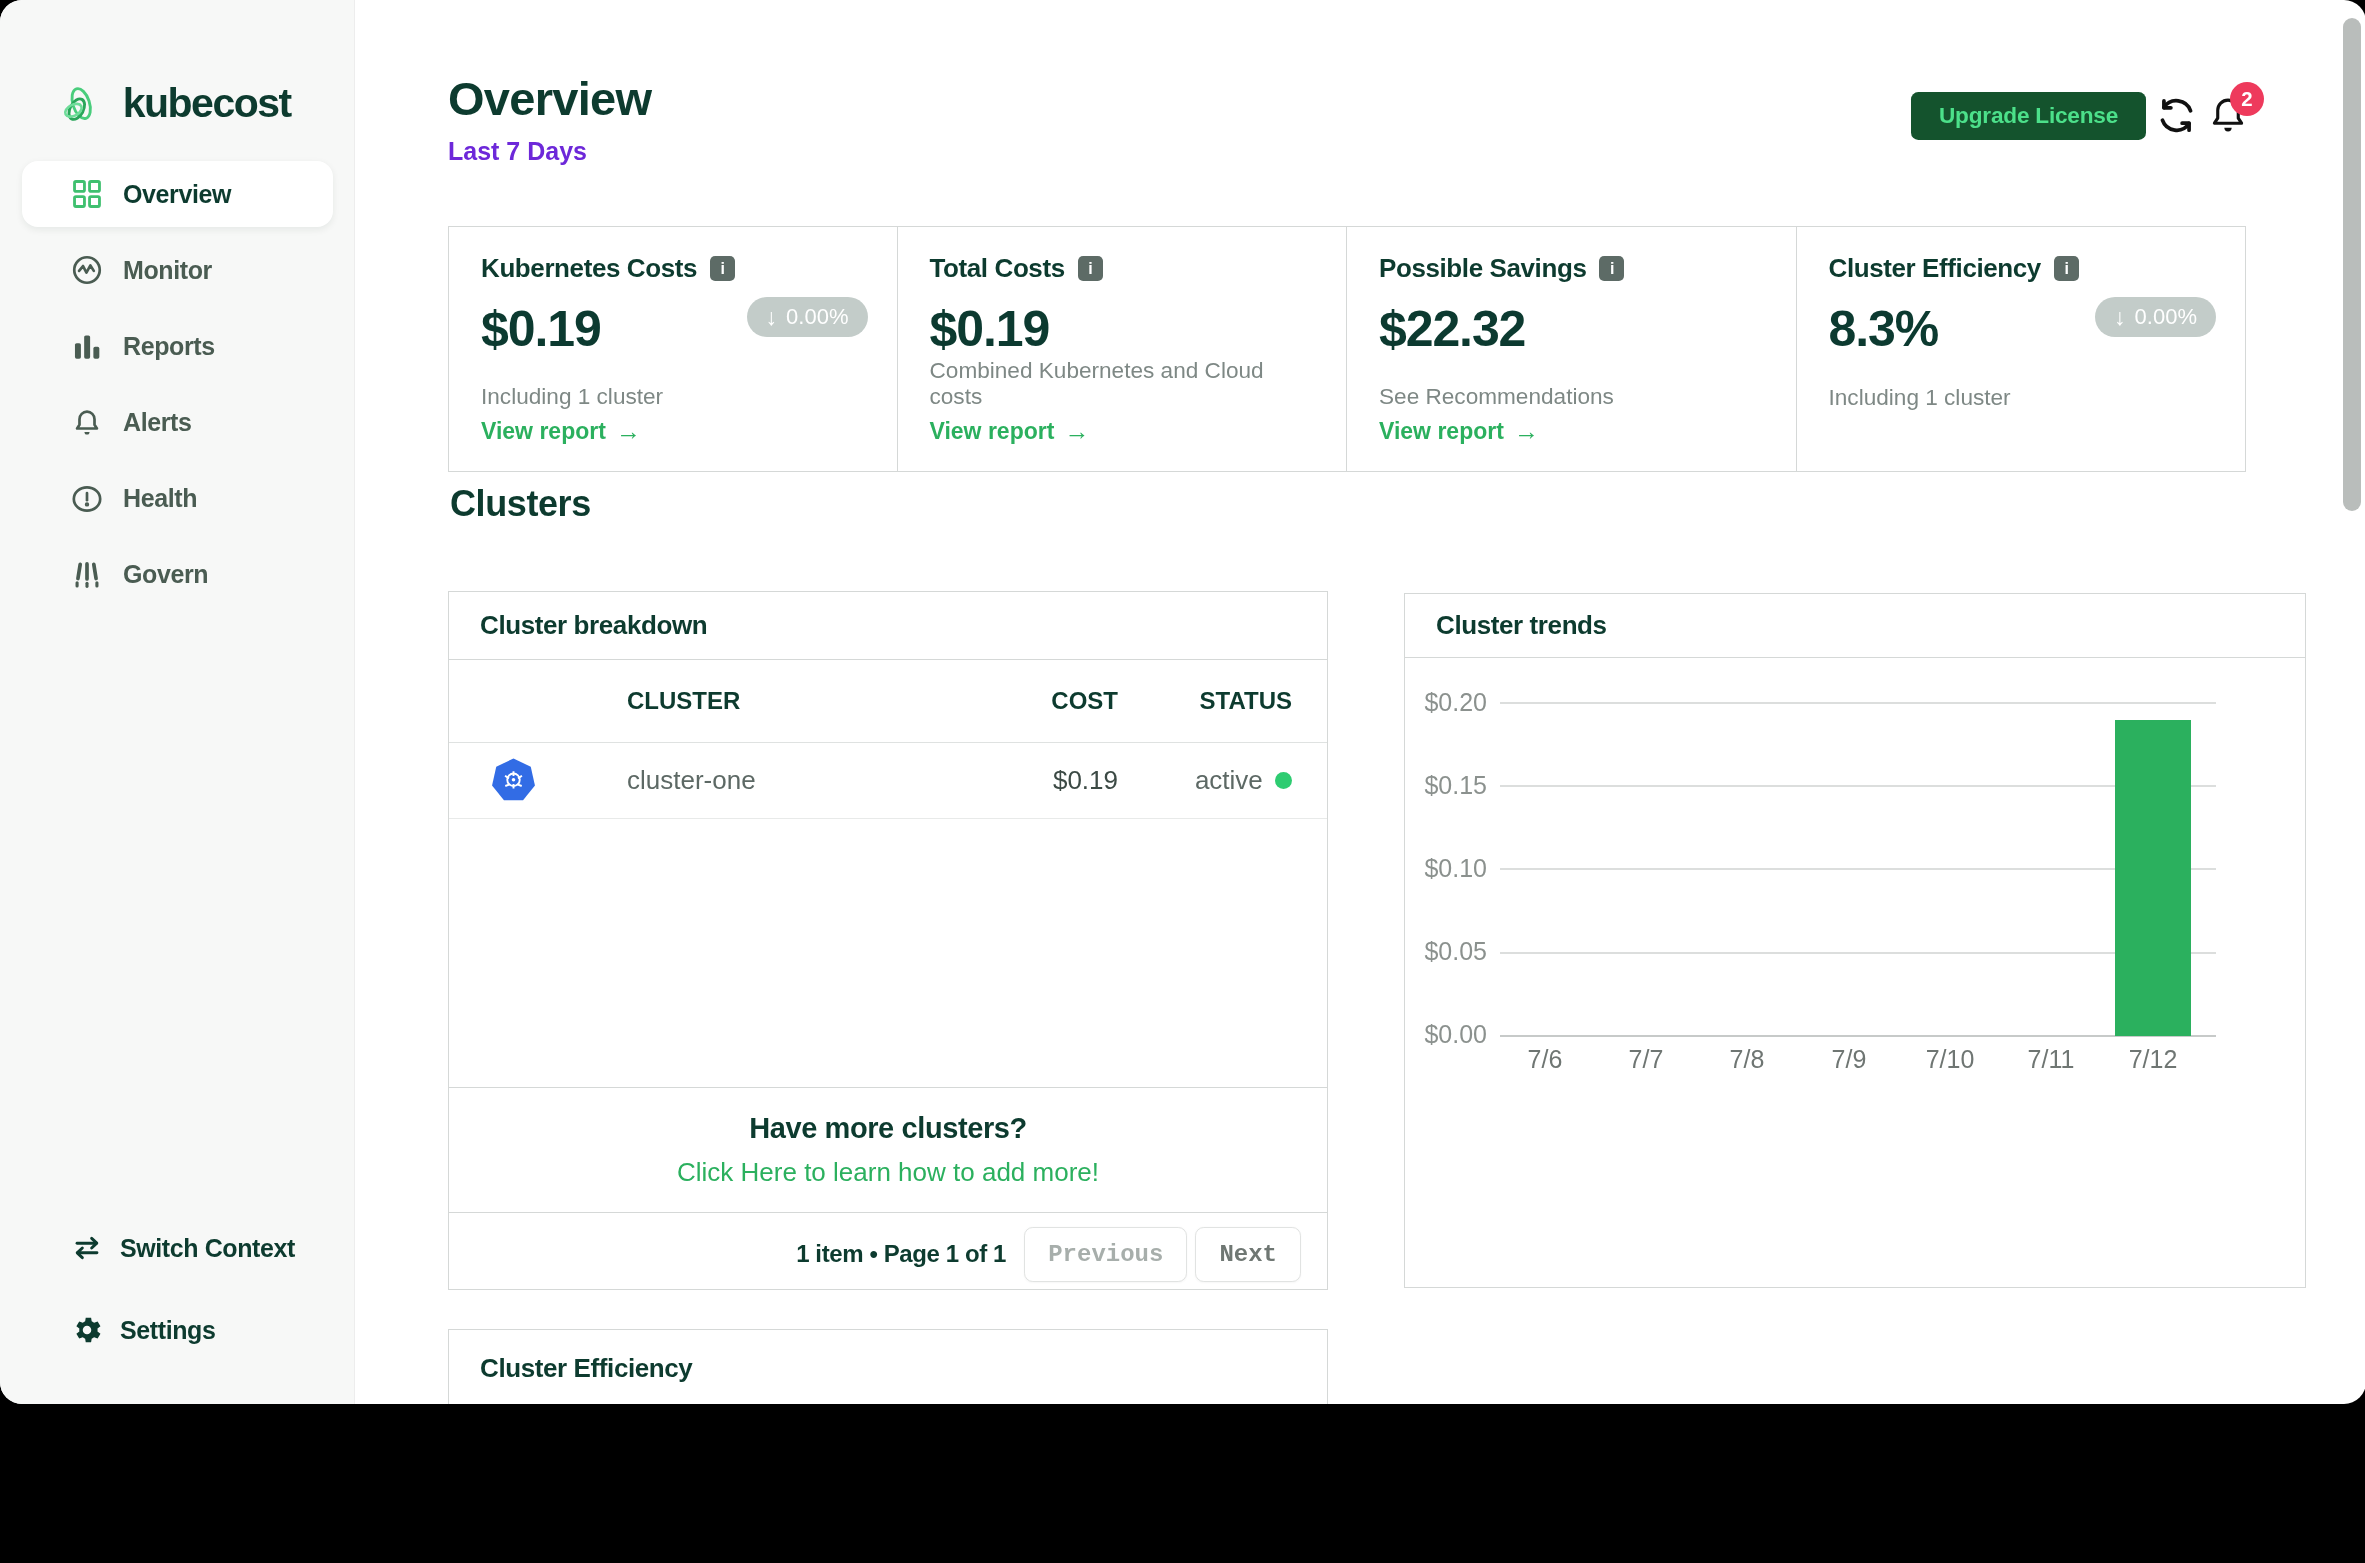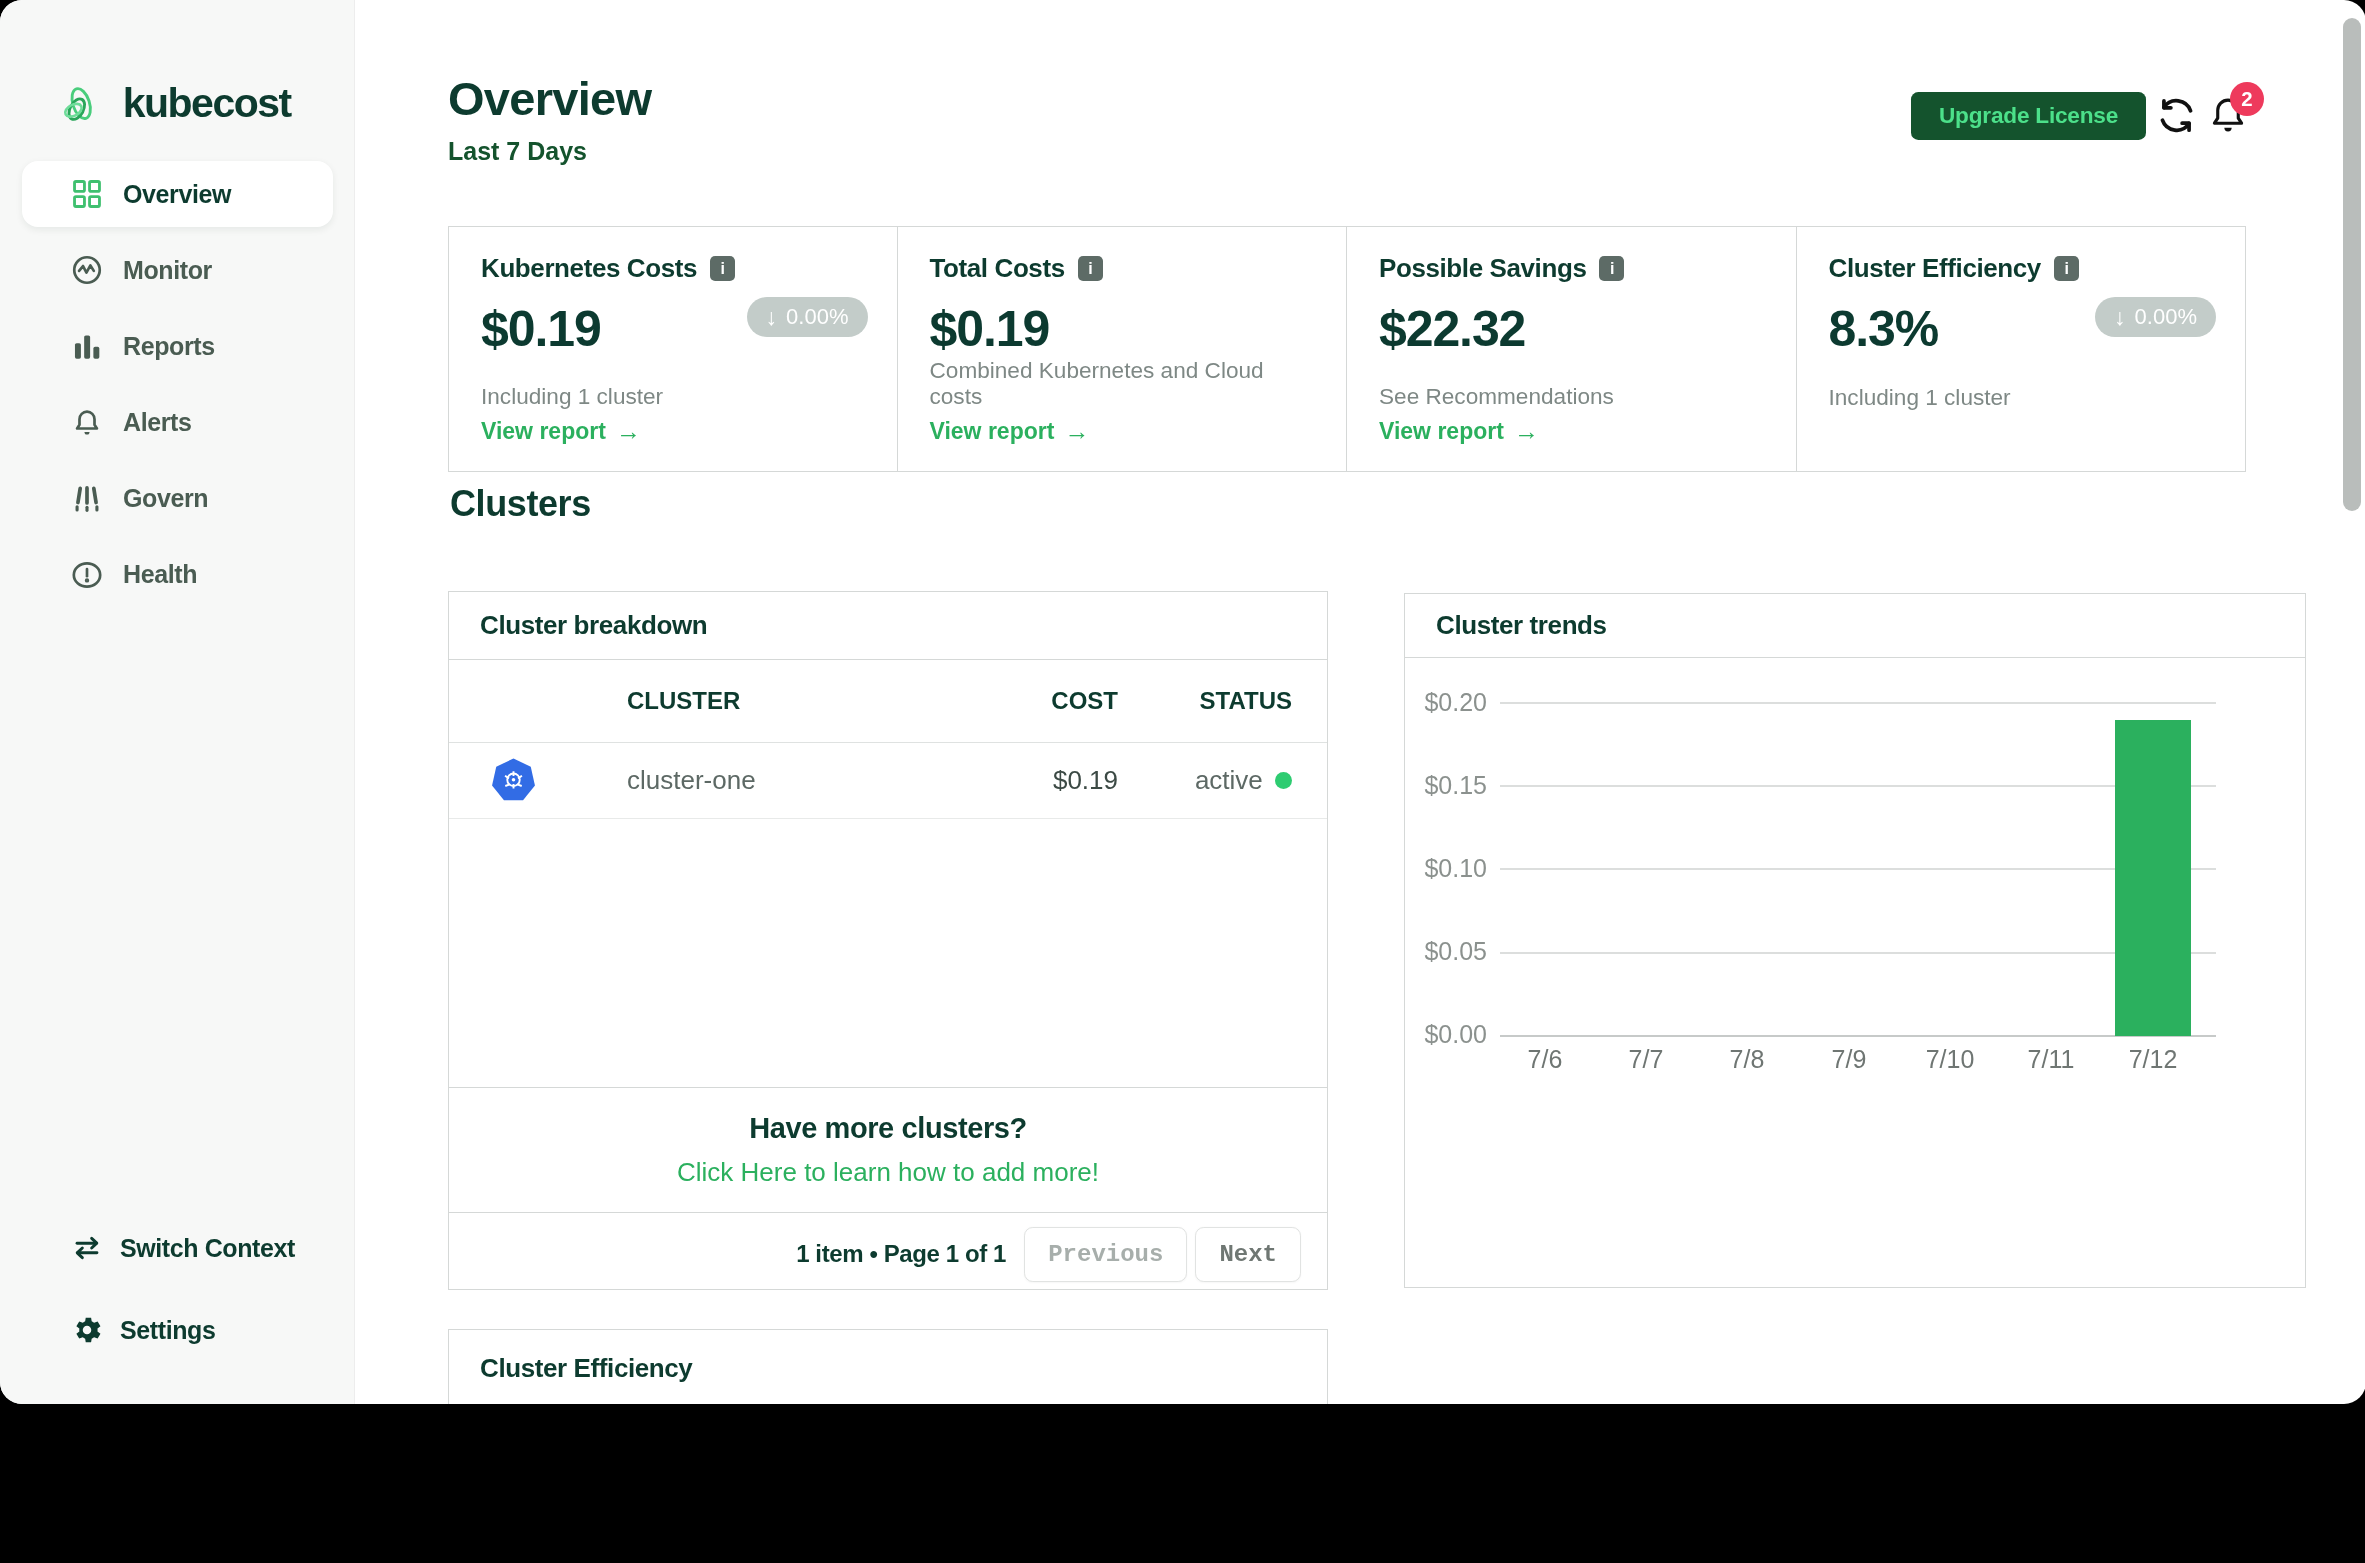--- a/index.html
+++ b/index.html
@@ -17,21 +17,21 @@
   .nav-item.active{background:#ffffff;color:#0d3b2f;box-shadow:0 2.2px 7.3px rgba(16,42,34,0.07);}
   .sidebar-footer{position:absolute;left:0;bottom:0;width:100%;}
   .footer-item{display:flex;align-items:center;gap:16px;height:58px;padding-left:70px;color:#0d3b2f;cursor:pointer;}
   .footer-item .icon{width:34px;height:34px;display:flex;align-items:center;justify-content:center;}
   .footer-item .label{font-size:25px;font-weight:700;letter-spacing:-0.4px;}
   .footer-item.switch{margin-bottom:24px;}
   .footer-item.settings{margin-bottom:45px;}
 
   
   .page-title{position:absolute;left:448px;top:71px;margin:0;font-size:47px;font-weight:700;color:#0d3b2f;letter-spacing:-0.7px;}
-  .page-subtitle{position:absolute;left:448px;top:137px;font-size:25px;font-weight:700;color:#14532d;}
+  .page-subtitle{position:absolute;left:448px;top:137px;font-size:25px;font-weight:700;color:#6d28d9;}
   .upgrade-btn{position:absolute;left:1911px;top:92px;height:48px;display:flex;align-items:center;padding:13px 28px;background:#14532d;color:#4ce08a;font-size:22.6px;font-weight:700;border:none;border-radius:7.3px;cursor:pointer;font-family:inherit;letter-spacing:-0.2px;}
   .refresh-btn{position:absolute;left:2154px;top:93px;width:45px;height:45px;background:none;border:none;cursor:pointer;padding:0;}
   .bell-btn{position:absolute;left:2205px;top:92px;width:45px;height:48px;background:none;border:none;cursor:pointer;padding:0;}
   .notif-badge{position:absolute;left:2230px;top:82px;min-width:34px;height:34px;border-radius:17.5px;background:#ee3a5c;color:#fff;font-size:20.4px;font-weight:700;display:flex;align-items:center;justify-content:center;}
 
   
   .stats{position:absolute;left:448px;top:226px;width:1798px;height:205px;display:grid;grid-template-columns:repeat(4,1fr);}
   .stat-card{position:relative;border:0.7px solid #d5d8d7;background:#fff;padding:26px 29px 25px 32px;display:flex;flex-direction:column;box-sizing:border-box;}
   .stat-card + .stat-card{border-left:none;}
   .stat-title{display:flex;align-items:center;gap:13px;font-size:26px;font-weight:700;color:#0d3b2f;letter-spacing:-0.4px;}
@@ -143,40 +143,40 @@
         <span class="icon">
           <svg width="34" height="34" viewBox="0 0 24 24" fill="none" stroke="#4a5c52" stroke-width="1.9">
             <path d="M12 4a5.3 5.3 0 0 0-5.3 5.3v3.9L5 15.9h14l-1.7-2.7V9.3A5.3 5.3 0 0 0 12 4Z" stroke-linejoin="round"></path>
             <path d="M10.2 18.4h3.6a1.8 1.8 0 0 1-3.6 0Z" fill="#4a5c52" stroke="none"></path>
           </svg>
         </span>
         <span class="label">Alerts</span>
       </div>
       <div class="nav-item">
         <span class="icon">
+          <svg width="34" height="34" viewBox="0 0 24 24" fill="none" stroke="#4a5c52" stroke-width="1.9">
+            <ellipse cx="12" cy="12" rx="9.3" ry="8.2"></ellipse>
+            <path d="M12 7.8v5" stroke-linecap="round"></path>
+            <circle cx="12" cy="15.8" r="0.6" fill="#4a5c52"></circle>
+          </svg>
+        </span>
+        <span class="label">Health</span>
+      </div>
+      <div class="nav-item">
+        <span class="icon">
           <svg width="34" height="34" viewBox="0 0 24 24" fill="none" stroke="#4a5c52" stroke-width="2.6" stroke-linecap="round">
             <path d="M7.2 4.5L5.6 14.5"></path>
               <path d="M12 4.2v10.6"></path>
               <path d="M16.8 4.5l1.6 10"></path>
             <path d="M5 17.5v2.3" stroke-width="2.2"></path>
               <path d="M12 17.8v2.2" stroke-width="2.2"></path>
               <path d="M19 17.5v2.3" stroke-width="2.2"></path>
           </svg>
         </span>
         <span class="label">Govern</span>
-      </div>
-      <div class="nav-item">
-        <span class="icon">
-          <svg width="34" height="34" viewBox="0 0 24 24" fill="none" stroke="#4a5c52" stroke-width="1.9">
-            <ellipse cx="12" cy="12" rx="9.3" ry="8.2"></ellipse>
-            <path d="M12 7.8v5" stroke-linecap="round"></path>
-            <circle cx="12" cy="15.8" r="0.6" fill="#4a5c52"></circle>
-          </svg>
-        </span>
-        <span class="label">Health</span>
       </div>
     </nav>
 
     <div class="sidebar-footer">
       <div class="footer-item switch">
         <span class="icon">
           <svg width="34" height="34" viewBox="0 0 24 24" fill="none" stroke="#0d3b2f" stroke-width="2.1" stroke-linecap="round" stroke-linejoin="round">
             <path d="M5 8.6h13.5"></path>
               <path d="M15.3 5.2l3.6 3.4-3.6 3.4"></path>
             <path d="M19 15.4H5.5"></path>

